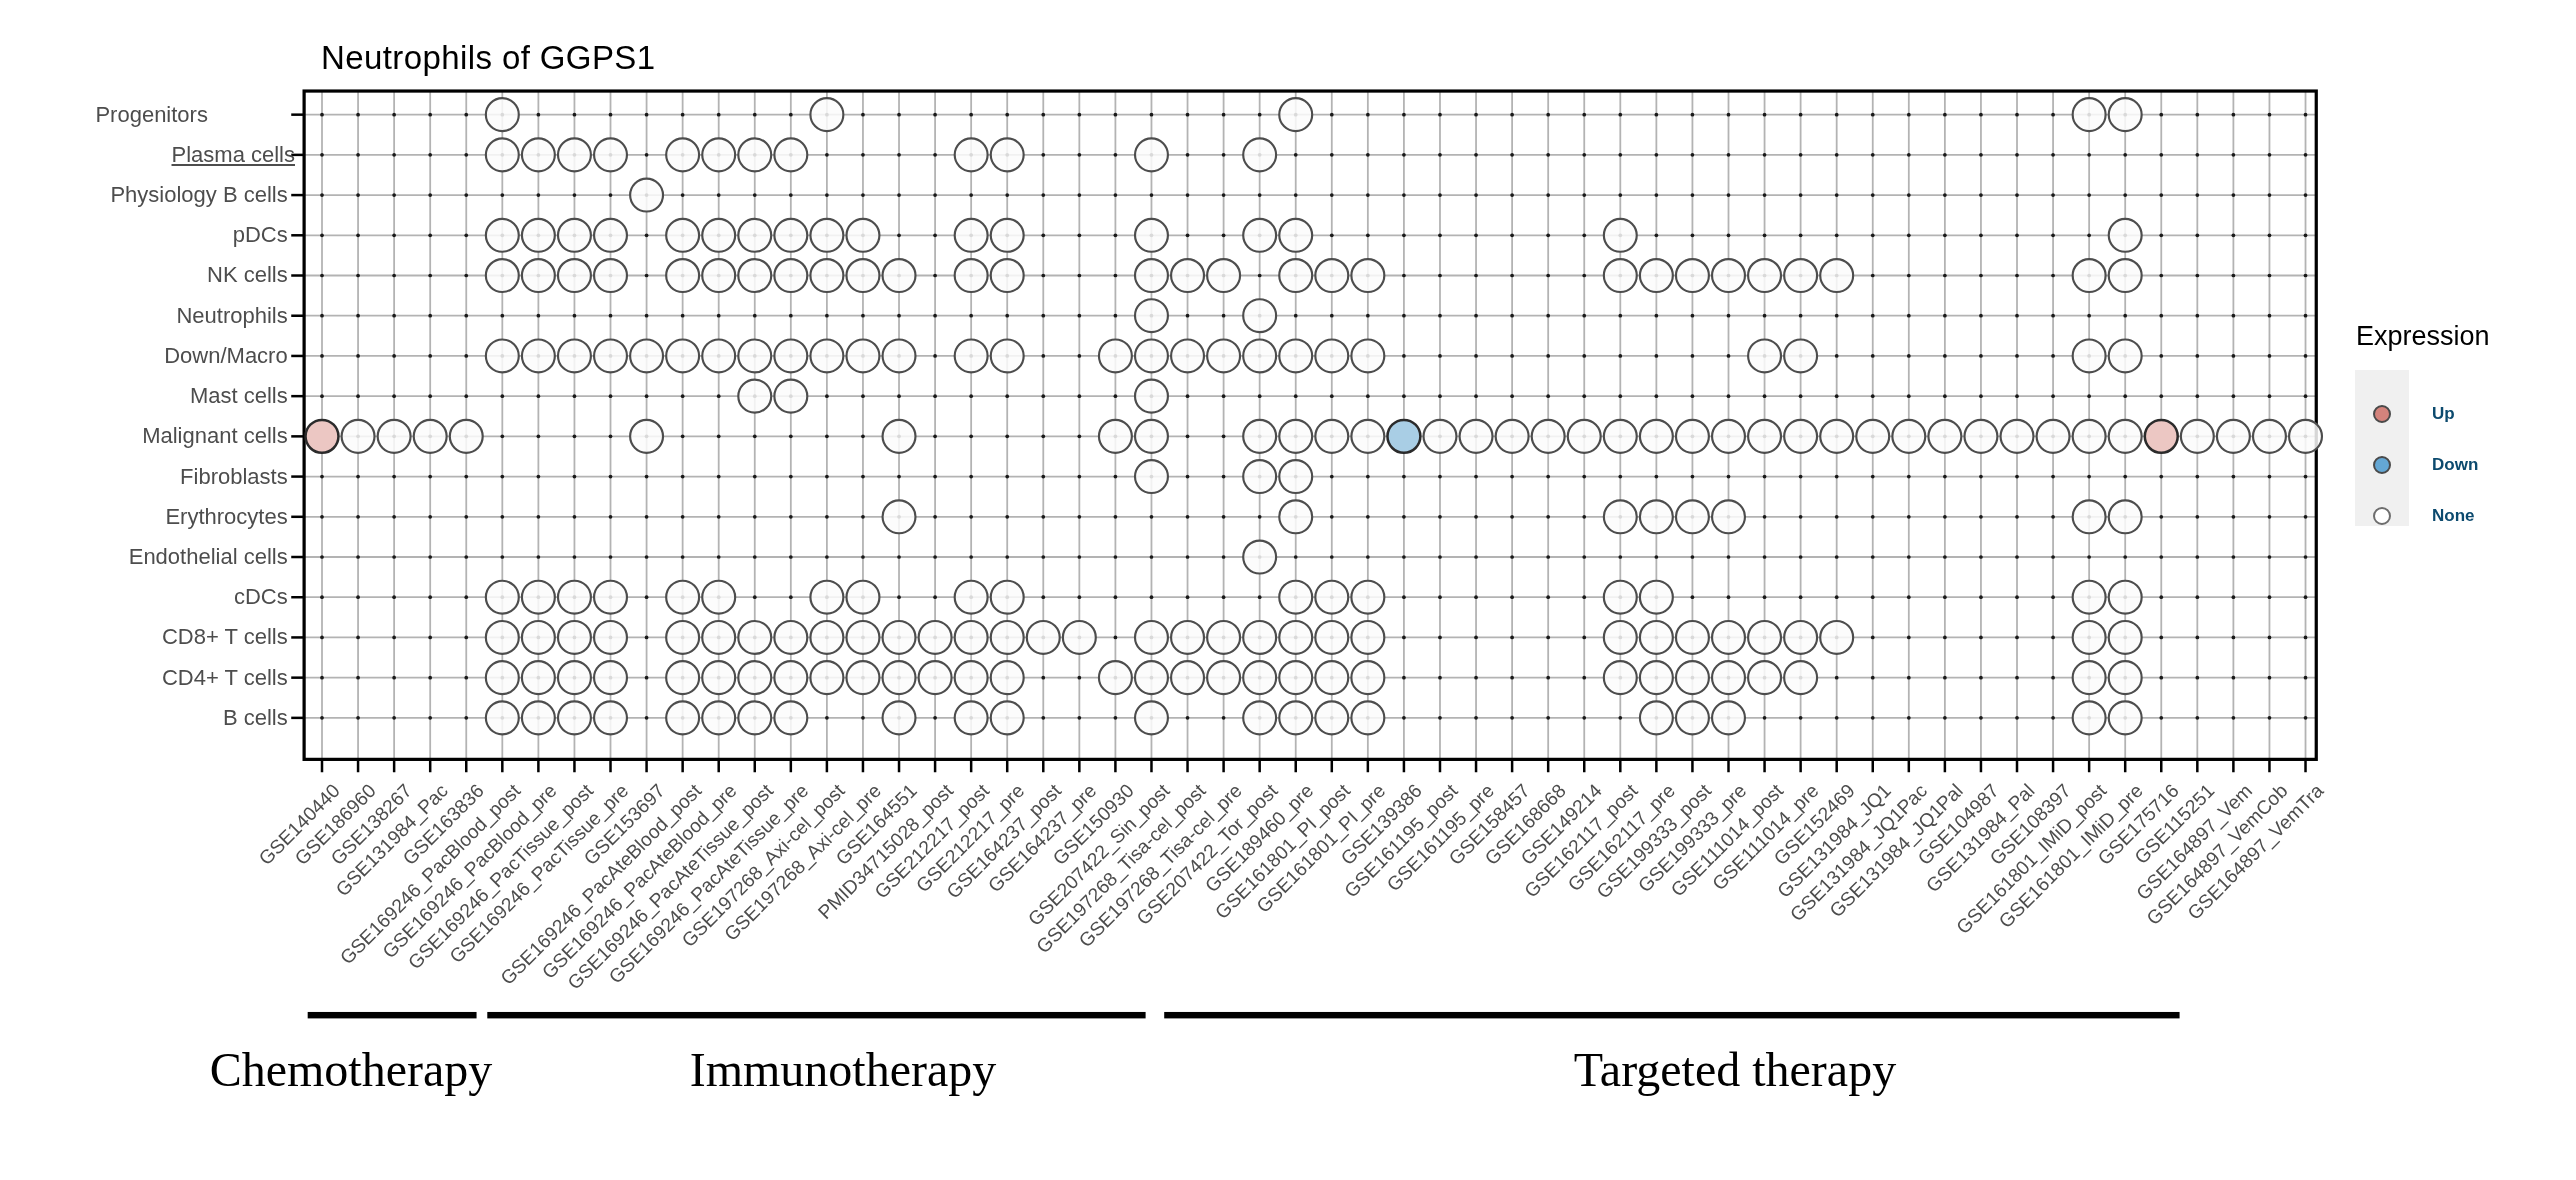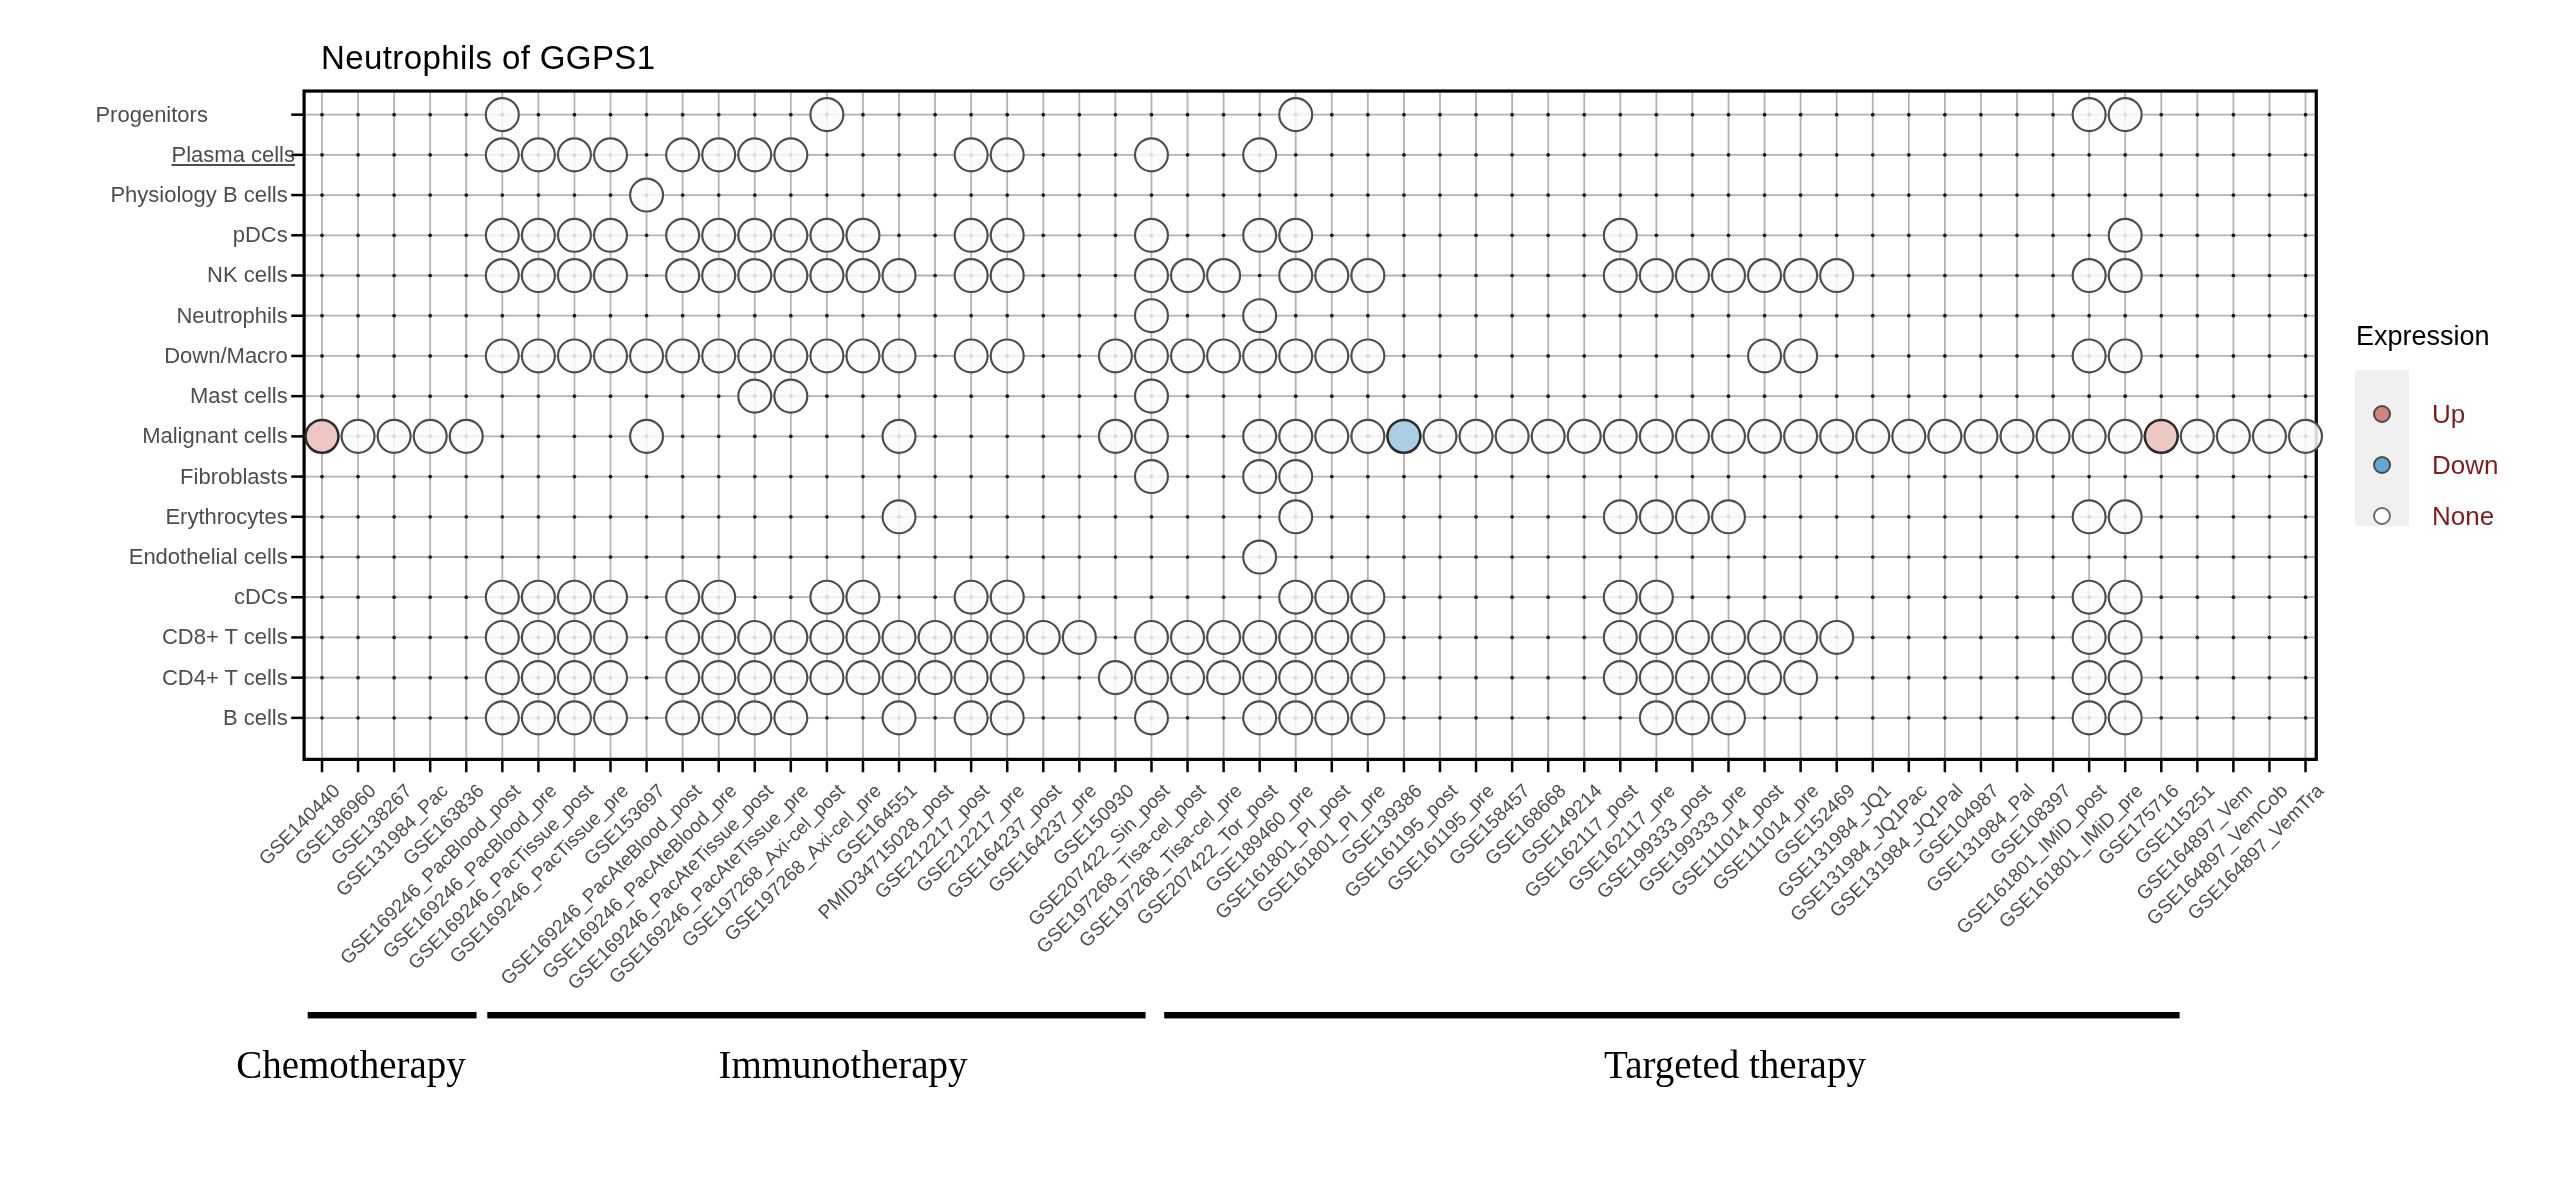--- a/index.html
+++ b/index.html
@@ -14,35 +14,35 @@
   }
   .ylab{
     position:absolute;width:272px;text-align:right;font-size:22px;color:#4d4d4d;
     line-height:26px;white-space:nowrap;
   }
   .xlab{
     position:absolute;white-space:nowrap;font-size:19.3px;color:#4d4d4d;
     transform:rotate(-45deg);transform-origin:100% 0%;
   }
   .group-label{
-    position:absolute;font-family:"Liberation Serif", serif;font-size:39px;color:#000000;
+    position:absolute;font-family:"Liberation Serif", serif;font-size:48px;color:#000000;
     transform:translateX(-50%);white-space:nowrap;
   }
   .legend{position:absolute;left:2346px;top:321px;width:229px;}
   .legend-title{font-size:27px;color:#000000;margin-left:10px;}
   .legend-keybox{
     position:absolute;left:8.6px;top:49px;width:54px;height:156px;background:#f0f0f0;
   }
   .legend-item{position:absolute;left:0;height:52px;display:flex;align-items:center;}
   .legend-dot{
     width:18px;height:18px;border-radius:50%;border:2.1px solid #4a4a4a;
     position:absolute;left:27px;box-sizing:border-box;
   }
   .legend-item-label{
-    position:absolute;left:86px;font-size:26px;color:#7f1d1d;white-space:nowrap;
+    position:absolute;left:86px;font-size:17px;color:#0c4a6e;white-space:nowrap;font-weight:bold;
   }
 </style>
 </head>
 <body>
 
 <svg id="plot-svg" width="2576" height="1181" viewBox="0 0 3600 1650">
     <line x1="450" y1="127" x2="450" y2="1061" stroke="#b3b3b3" stroke-width="2.5"></line>
     <line x1="500.4" y1="127" x2="500.4" y2="1061" stroke="#b3b3b3" stroke-width="2.5"></line>
     <line x1="550.8" y1="127" x2="550.8" y2="1061" stroke="#b3b3b3" stroke-width="2.5"></line>
     <line x1="601.2" y1="127" x2="601.2" y2="1061" stroke="#b3b3b3" stroke-width="2.5"></line>

